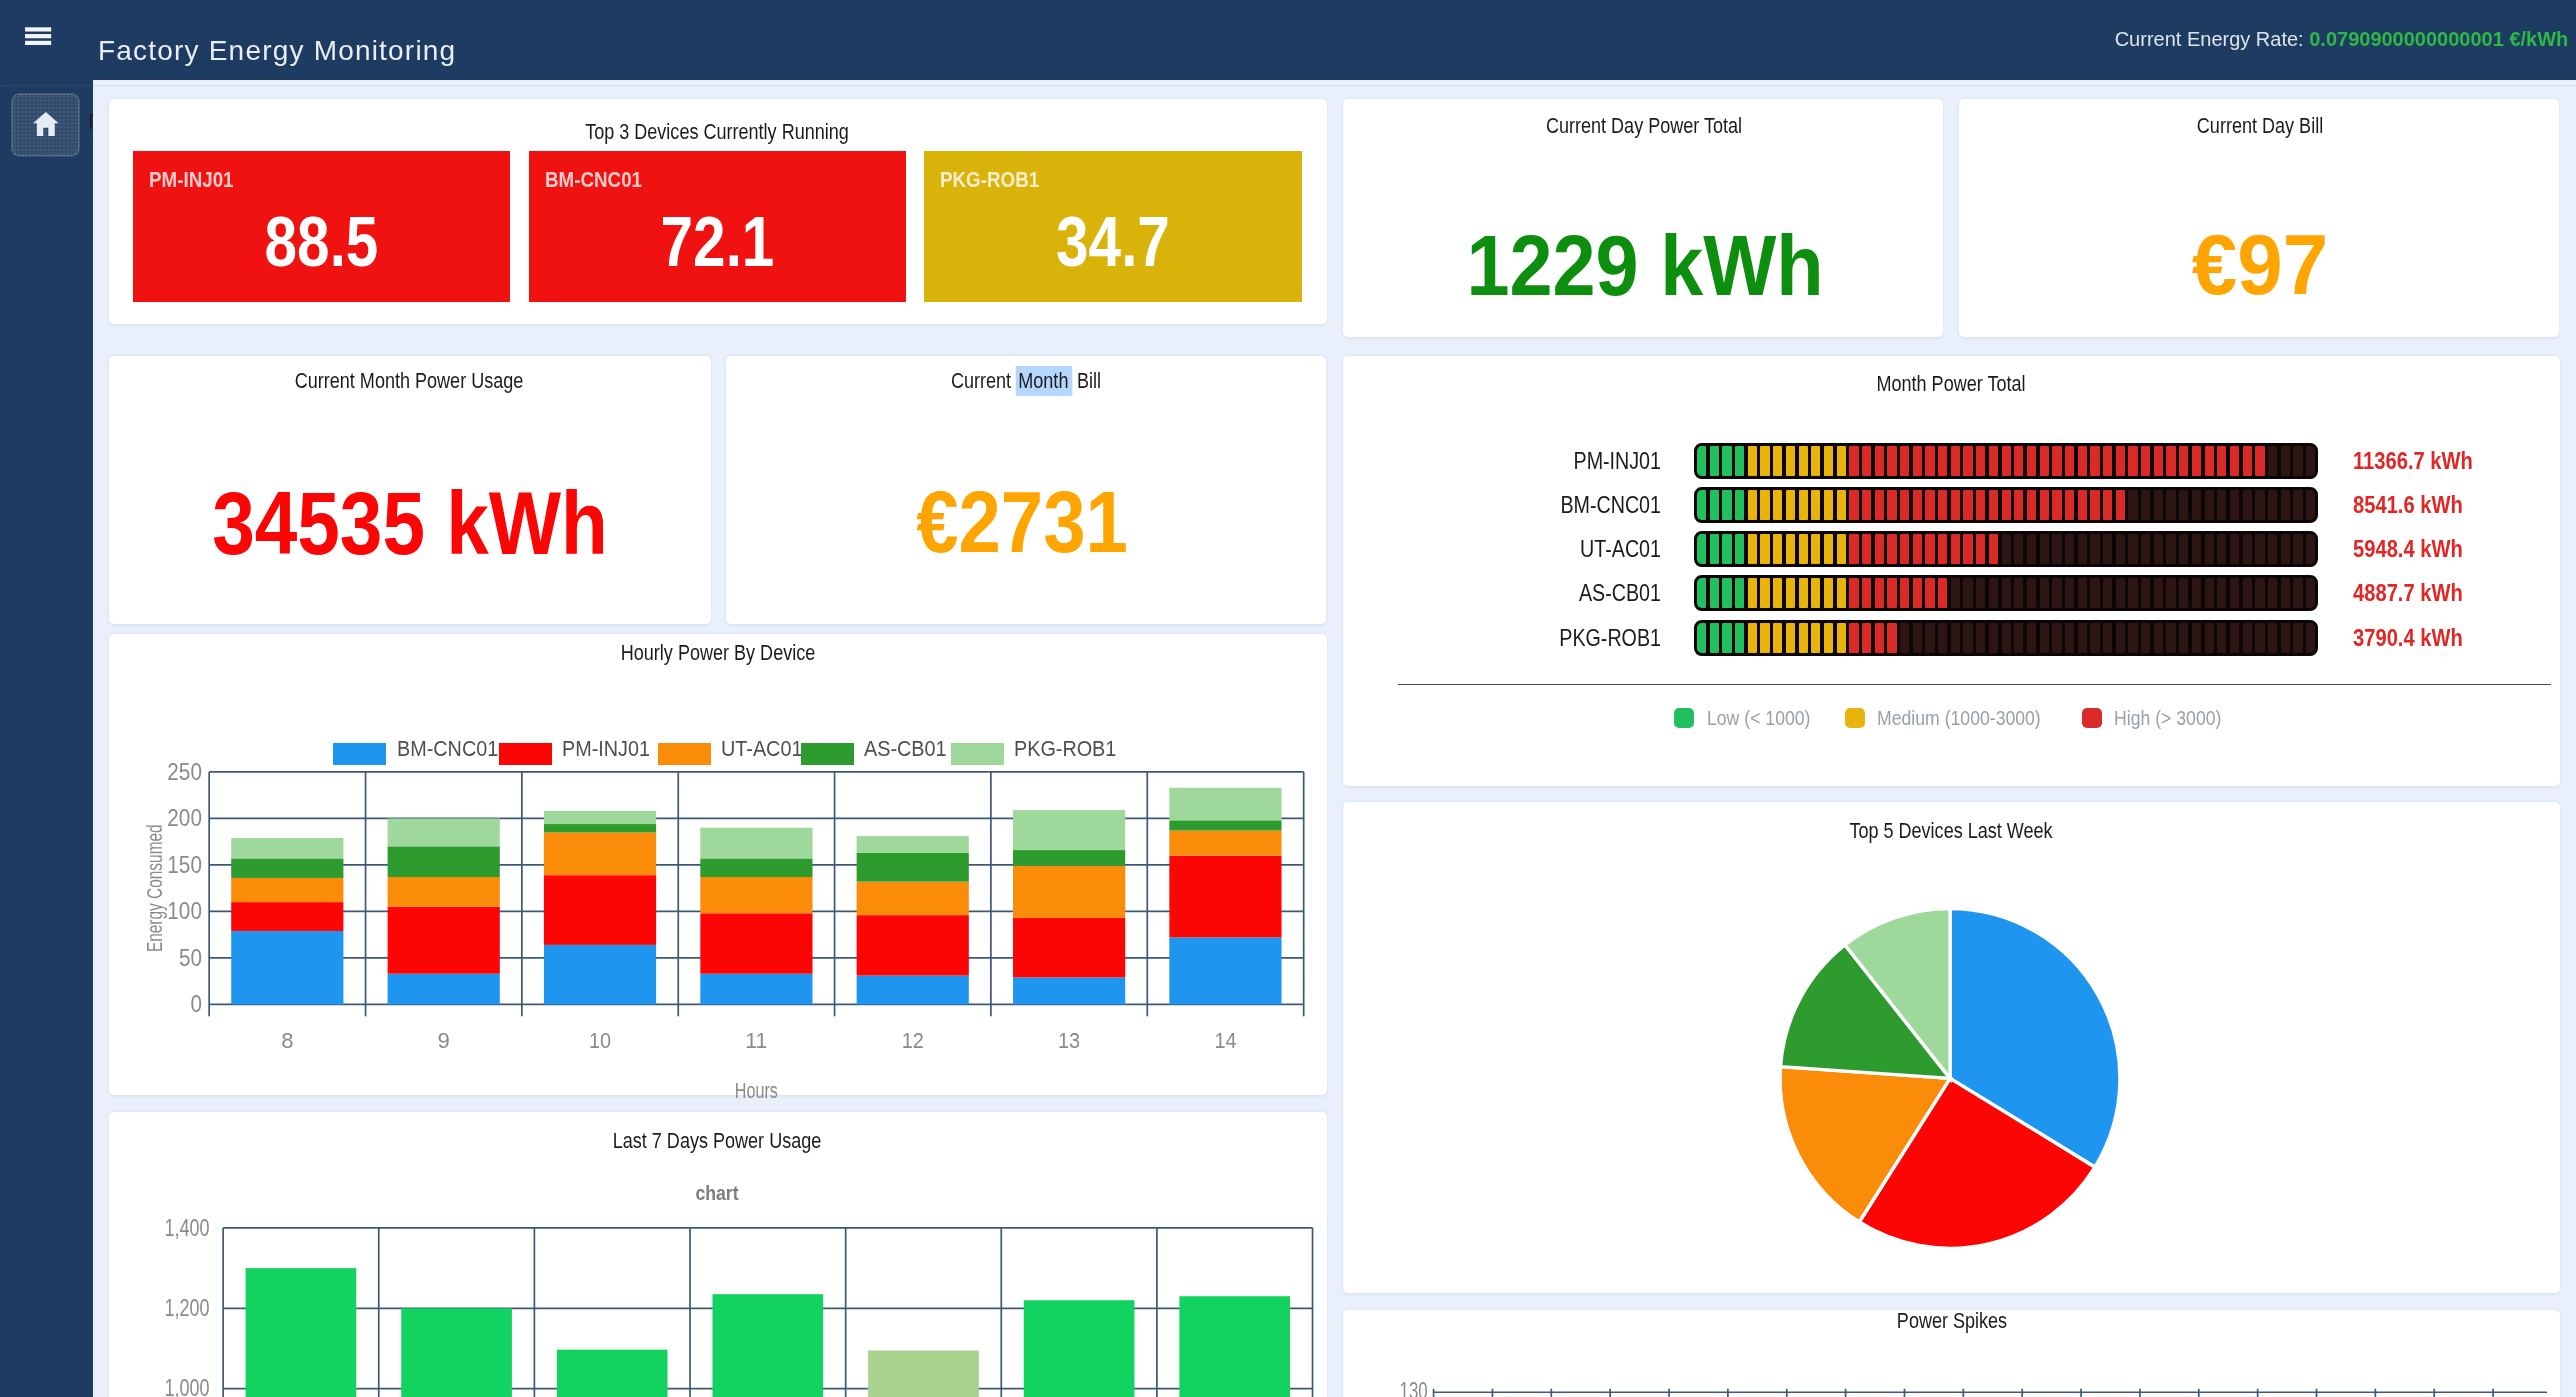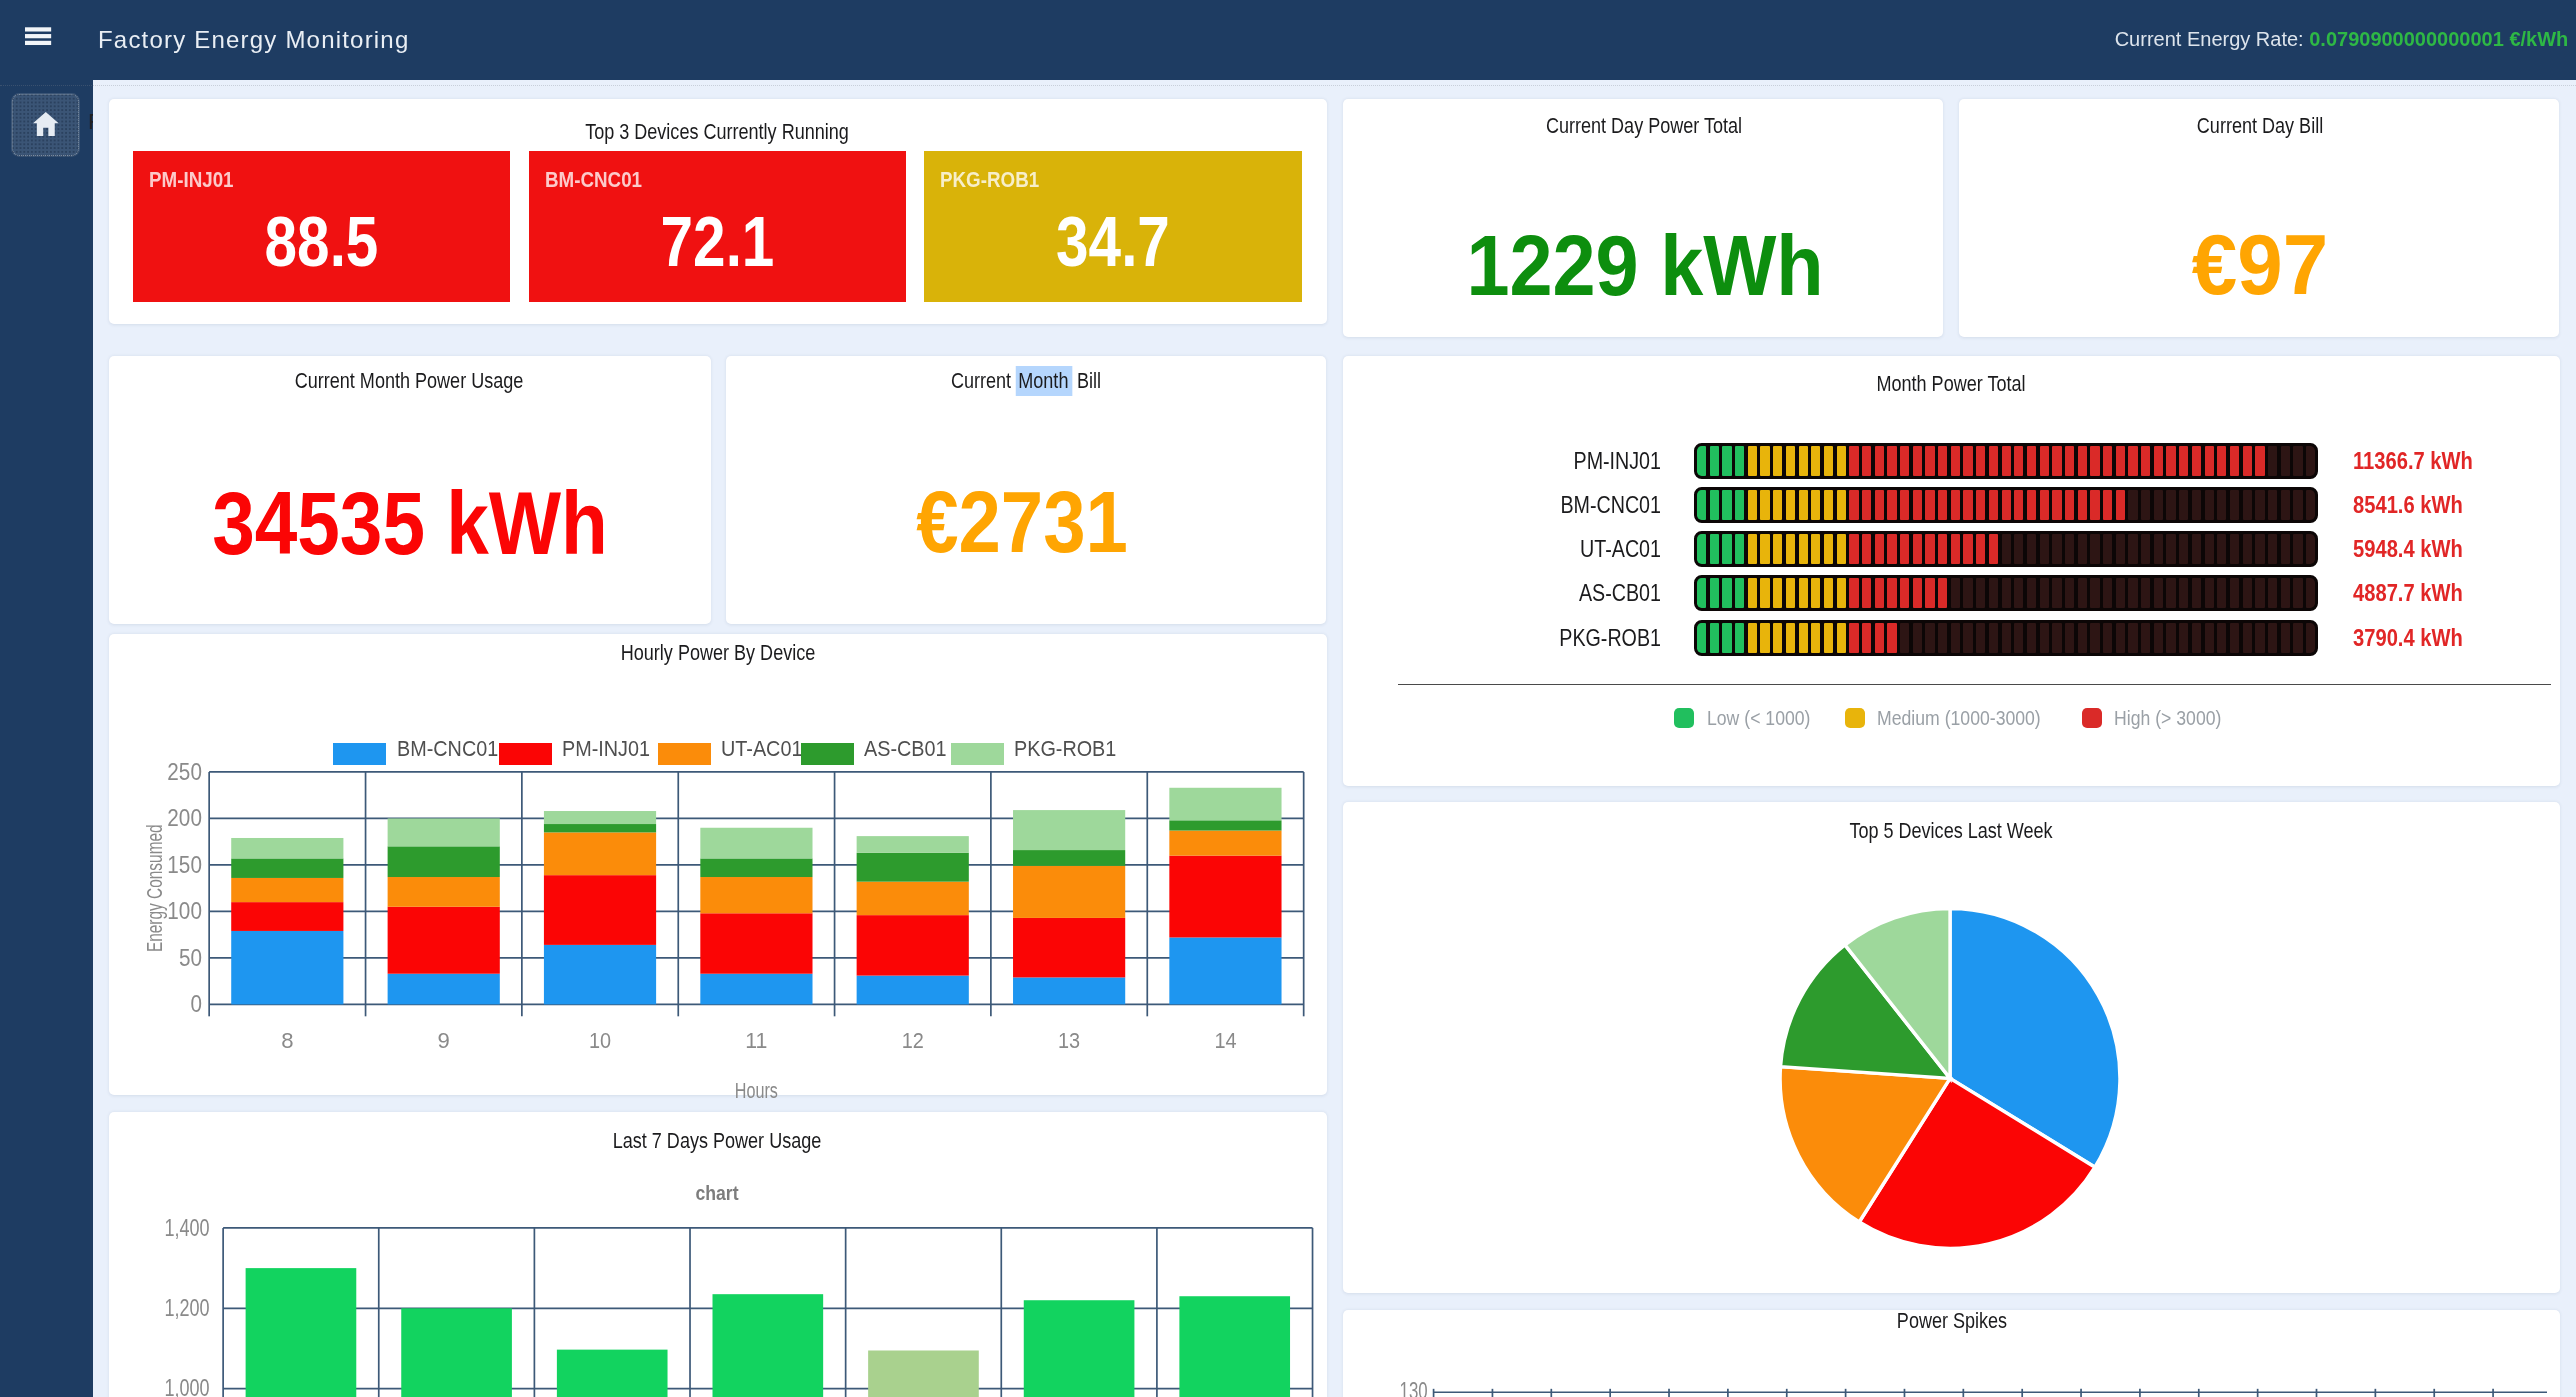--- a/index.html
+++ b/index.html
@@ -31,21 +31,21 @@
 <body>
 <div class="nav"></div>
 <div class="sidebar"></div>
 <div class="abs" style="left:0;top:85px;width:2576px;border-top:1.7px dotted rgba(125,132,142,0.30)"></div>
 
 <svg class="abs" style="left:25px;top:26.4px" width="27" height="22" viewBox="0 0 32 26">
   <rect x="0" y="1.5" width="31" height="5" fill="#f2f5f8"></rect>
   <rect x="0" y="9.5" width="31" height="5" fill="#f2f5f8"></rect>
   <rect x="0" y="17.5" width="31" height="5" fill="#f2f5f8"></rect>
 </svg>
-<div class="abs" style="left:98px;top:28px;font-size:24px;line-height:24px;letter-spacing:1.2px;color:#e9eef4">Factory Energy Monitoring</div>
+<div class="abs" style="left:98px;top:39px;font-size:28px;line-height:24px;letter-spacing:1.2px;color:#e9eef4">Factory Energy Monitoring</div>
 <div class="abs" style="right:7.7px;top:29px;font-size:20px;line-height:20px;color:#dde4ec">Current Energy Rate: <span style="color:#2eb845;font-weight:bold">0.0790900000000001 €/kWh</span></div>
 
 <div class="homebtn"></div>
 <svg class="abs" style="left:33px;top:112px" width="25.6" height="24" viewBox="0 0 30 28">
   <path d="M15 0 L30 13 L25.5 13 L25.5 28 L18 28 L18 18.5 L12 18.5 L12 28 L4.5 28 L4.5 13 L0 13 Z" fill="#e6ecf3"></path>
 </svg>
 <div class="abs" style="left:88px;top:109px;width:5.1px;height:22px;overflow:hidden"><span style="font-size:22px;color:#202124">F</span></div>
 
 <div class="card" style="left:109px;top:99px;width:1218px;height:225px"></div>
 <div class="ctitle" style="left:717px;top:132px">Top 3 Devices Currently Running</div>

